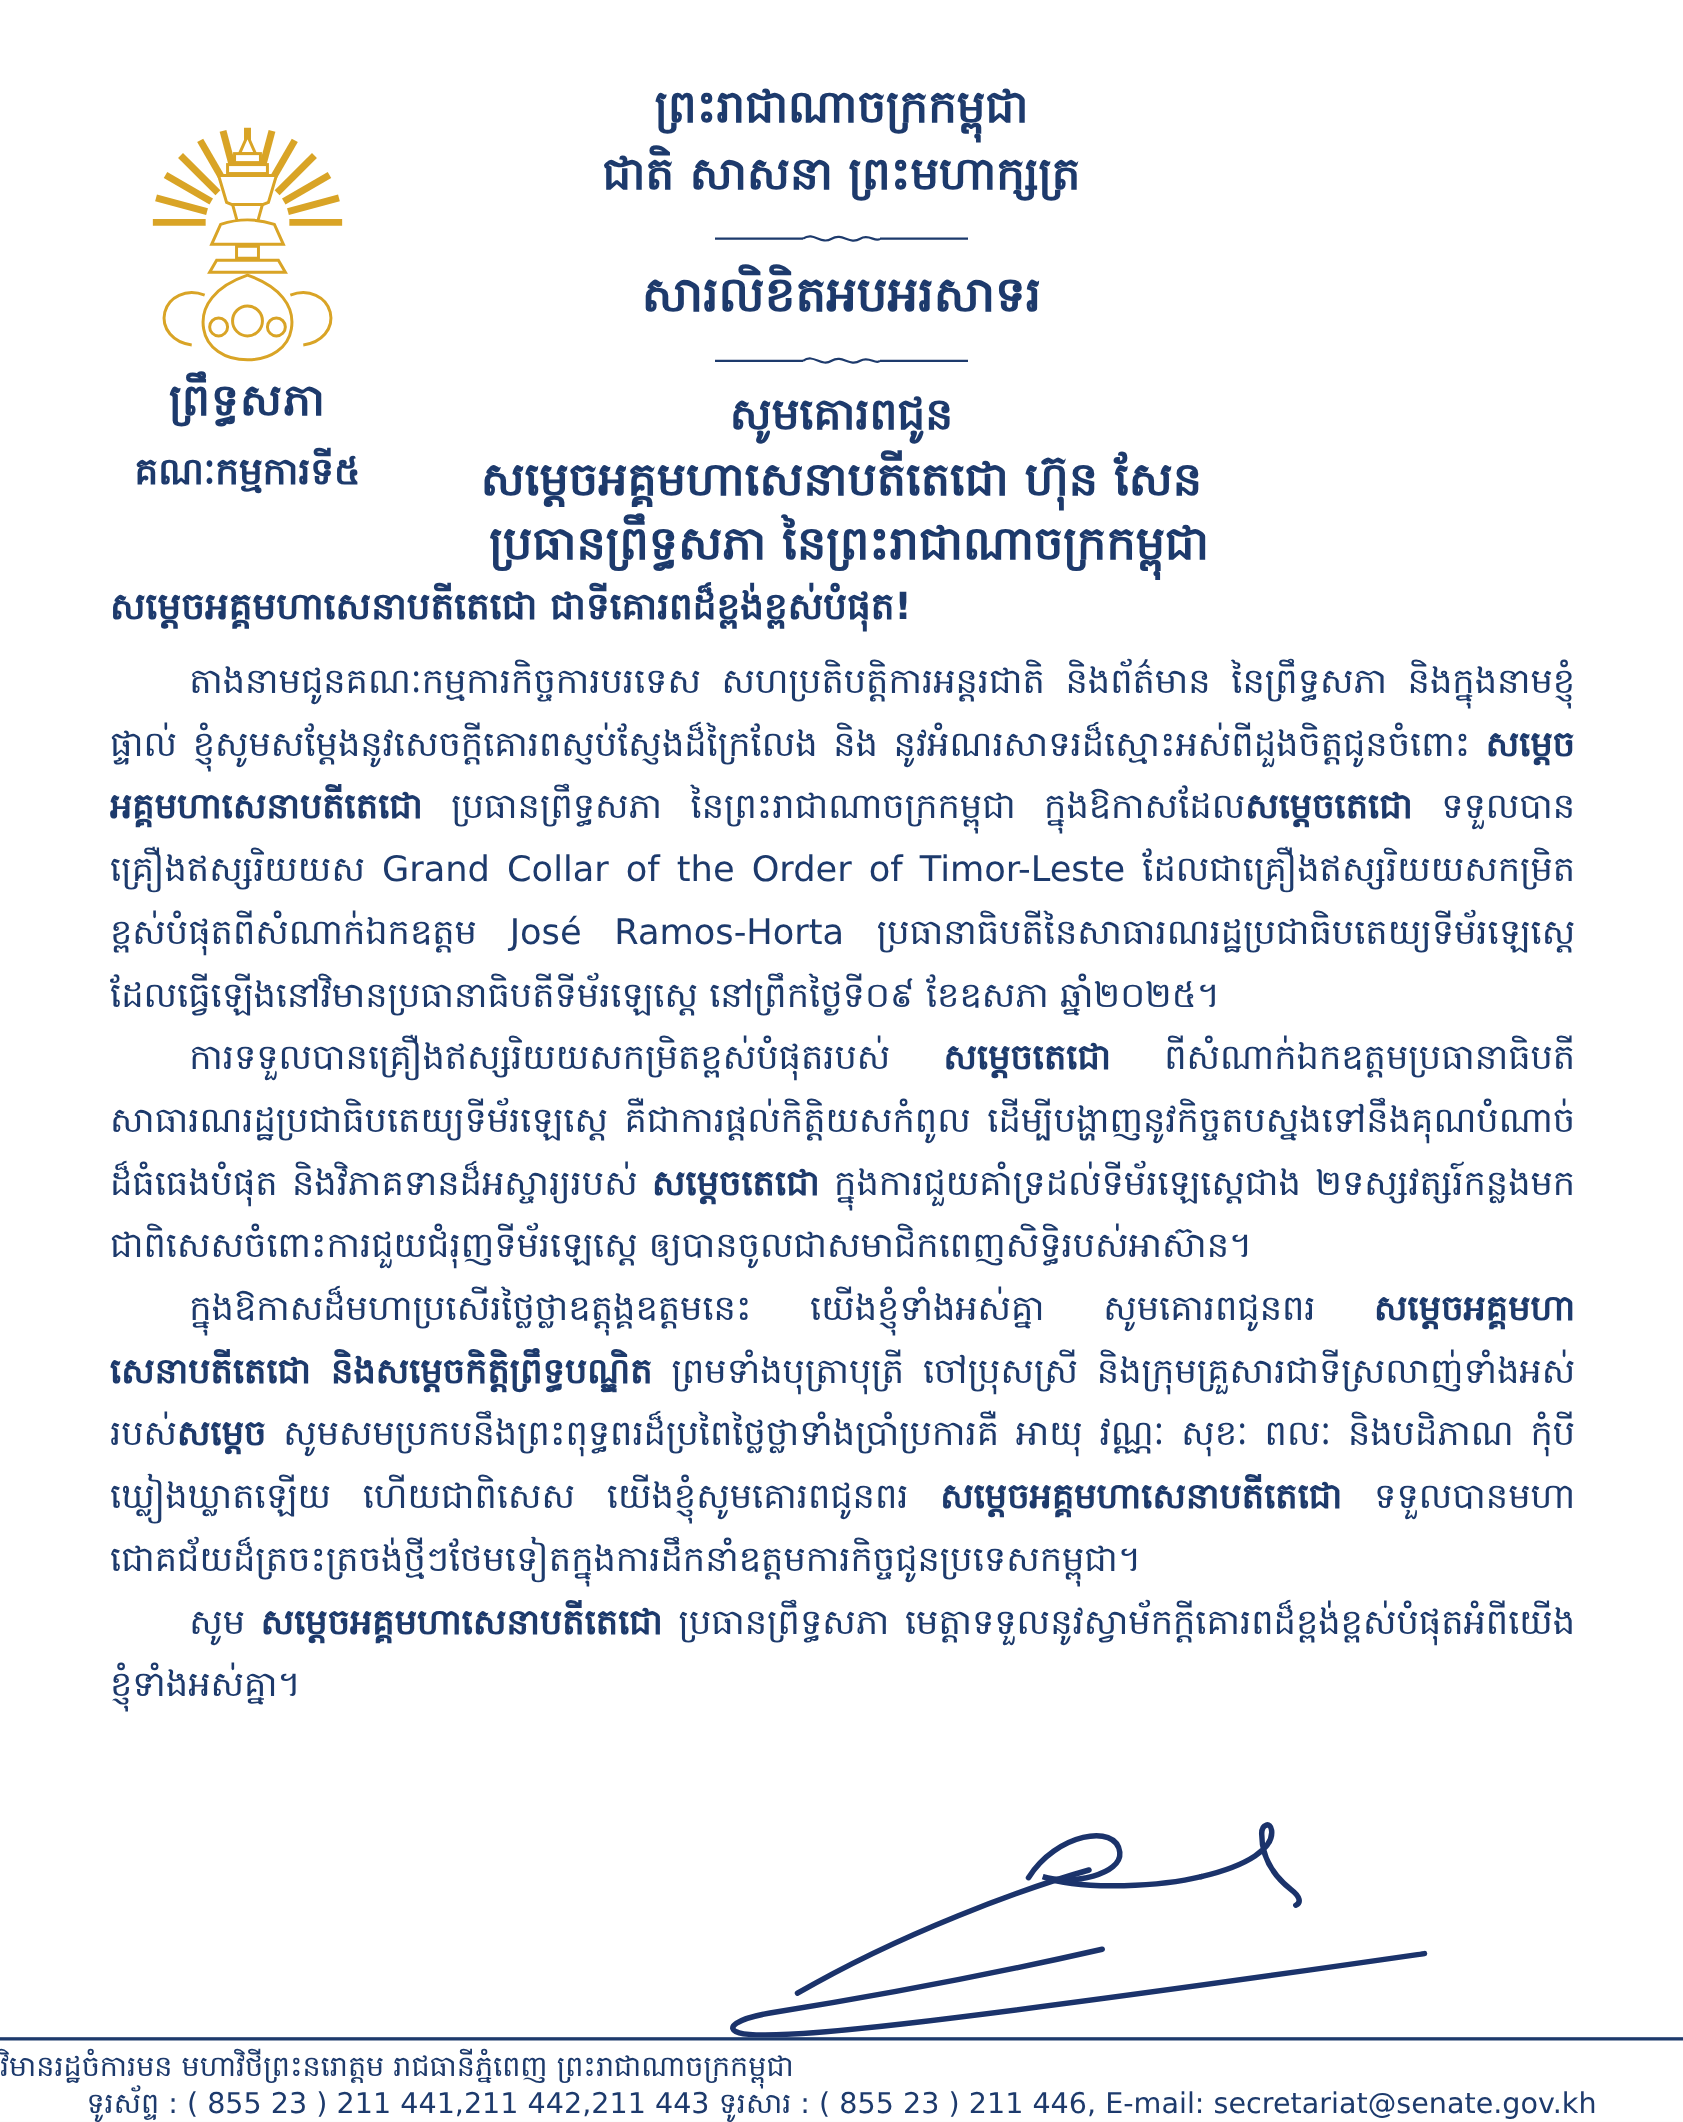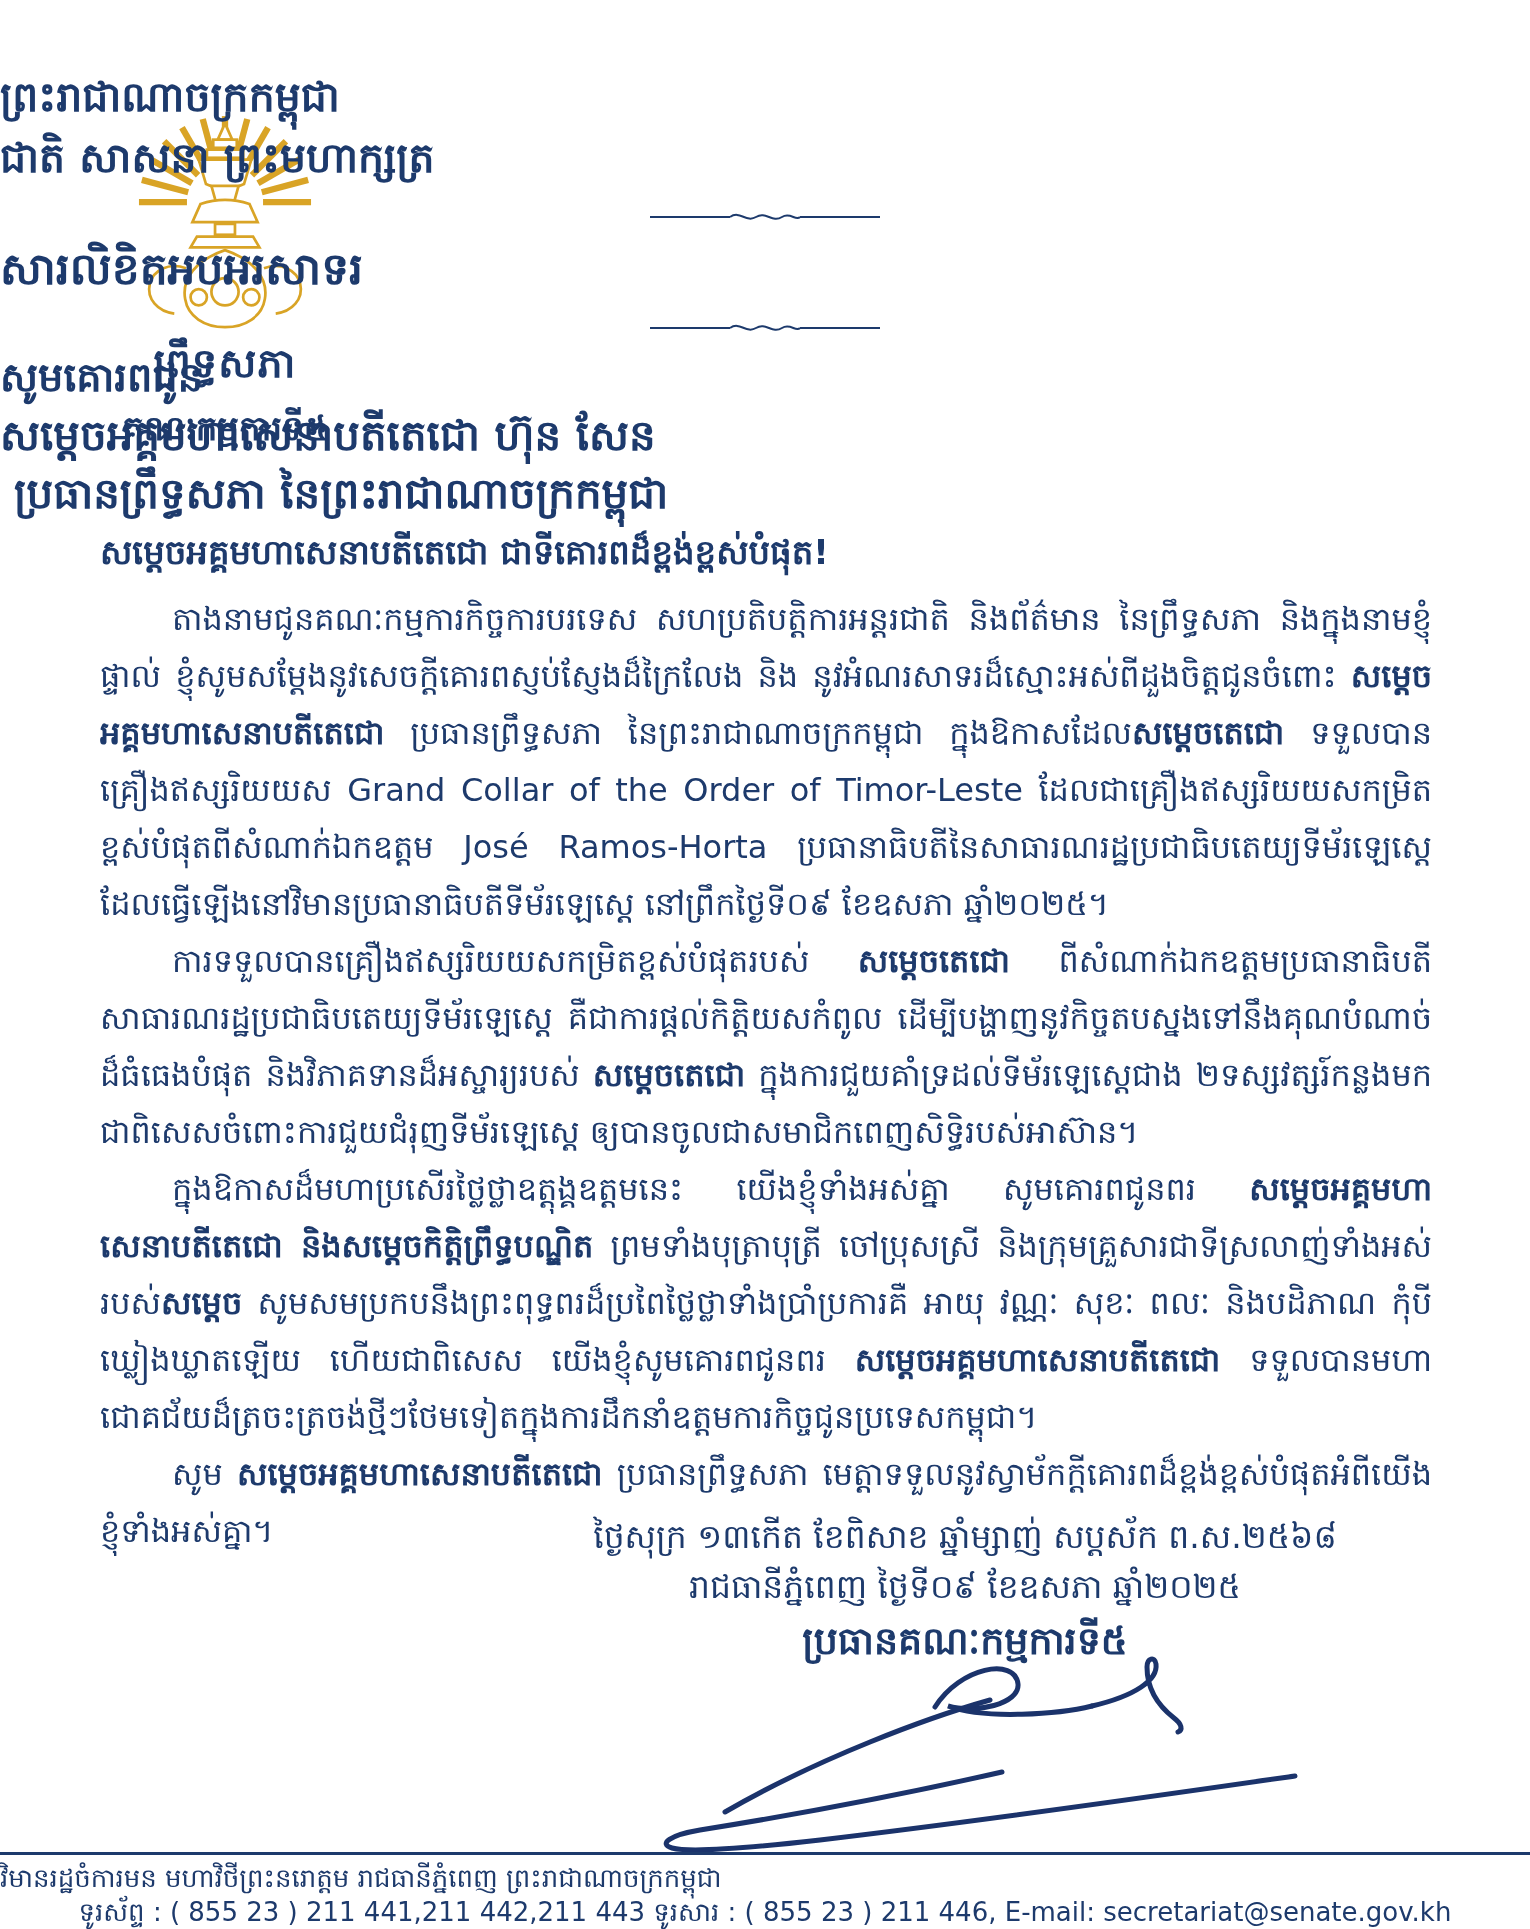--- a/index.html
+++ b/index.html
@@ -21,21 +21,21 @@
   .emblem-block{
     position:absolute;left:95px;top:98px;width:260px;
     text-align:center;
   }
   .emblem-block svg{display:block;margin:0 auto;}
   .org-name{font-size:40px;font-weight:bold;margin-top:0;letter-spacing:1px;}
   .commission-name{font-size:34px;font-weight:bold;margin-top:10px;}
   
   .letterhead{
     position:absolute;left:0;top:72px;width:100%;
-    text-align:left;line-height:1.25;
+    text-align:center;line-height:1.25;
   }
   .h-kingdom,.h-motto{font-size:41px;font-weight:bold;}
   .h-motto{margin-top:10px;}
   .divider{margin:24px auto 18px auto;width:230px;height:14px;}
   .h-title{font-size:44px;font-weight:bold;margin-top:4px;}
   .h-salute{font-size:40px;font-weight:bold;margin-top:12px;}
   .h-recipient{font-size:42px;font-weight:bold;margin-top:8px;}
   .h-recipient-title{font-size:42px;font-weight:bold;margin-top:6px;padding-left:14px;}
   
   .content{
@@ -138,25 +138,20 @@
   </div>
 
   <div class="content">
     <div class="salutation">សម្តេចអគ្គមហាសេនាបតីតេជោ ជាទីគោរពដ៏ខ្ពង់ខ្ពស់បំផុត!</div>
     <p class="para"><span>តាងនាមជូនគណៈកម្មការកិច្ចការបរទេស សហប្រតិបត្តិការអន្តរជាតិ និងព័ត៌មាន នៃព្រឹទ្ធសភា និងក្នុងនាមខ្ញុំផ្ទាល់ ខ្ញុំសូមសម្តែងនូវសេចក្តីគោរពស្ញប់ស្ញែងដ៏ក្រៃលែង និង នូវអំណរសាទរដ៏ស្មោះអស់ពីដួងចិត្តជូនចំពោះ </span><b>សម្តេចអគ្គមហាសេនាបតីតេជោ</b><span> ប្រធានព្រឹទ្ធសភា នៃព្រះរាជាណាចក្រកម្ពុជា ក្នុងឱកាសដែល</span><b>សម្តេចតេជោ</b><span> ទទួលបានគ្រឿងឥស្សរិយយស Grand Collar of the Order of Timor-Leste ដែលជាគ្រឿងឥស្សរិយយសកម្រិតខ្ពស់បំផុតពីសំណាក់ឯកឧត្តម José Ramos-Horta ប្រធានាធិបតីនៃសាធារណរដ្ឋប្រជាធិបតេយ្យទីម័រឡេស្តេ ដែលធ្វើឡើងនៅវិមានប្រធានាធិបតីទីម័រឡេស្តេ នៅព្រឹកថ្ងៃទី០៩ ខែឧសភា ឆ្នាំ២០២៥។</span></p>
     <p class="para"><span>ការទទួលបានគ្រឿងឥស្សរិយយសកម្រិតខ្ពស់បំផុតរបស់ </span><b>សម្តេចតេជោ</b><span> ពីសំណាក់ឯកឧត្តមប្រធានាធិបតី សាធារណរដ្ឋប្រជាធិបតេយ្យទីម័រឡេស្តេ គឺជាការផ្តល់កិត្តិយសកំពូល ដើម្បីបង្ហាញនូវកិច្ចតបស្នងទៅនឹងគុណបំណាច់ដ៏ធំធេងបំផុត និងវិភាគទានដ៏អស្ចារ្យរបស់ </span><b>សម្តេចតេជោ</b><span> ក្នុងការជួយគាំទ្រដល់ទីម័រឡេស្តេជាង ២ទស្សវត្សរ៍កន្លងមក ជាពិសេសចំពោះការជួយជំរុញទីម័រឡេស្តេ ឲ្យបានចូលជាសមាជិកពេញសិទ្ធិរបស់អាស៊ាន។</span></p>
     <p class="para"><span>ក្នុងឱកាសដ៏មហាប្រសើរថ្លៃថ្លាឧត្តុង្គឧត្តមនេះ យើងខ្ញុំទាំងអស់គ្នា សូមគោរពជូនពរ </span><b>សម្តេចអគ្គមហាសេនាបតីតេជោ និងសម្តេចកិត្តិព្រឹទ្ធបណ្ឌិត</b><span> ព្រមទាំងបុត្រាបុត្រី ចៅប្រុសស្រី និងក្រុមគ្រួសារជាទីស្រលាញ់ទាំងអស់របស់</span><b>សម្តេច</b><span> សូមសមប្រកបនឹងព្រះពុទ្ធពរដ៏ប្រពៃថ្លៃថ្លាទាំងប្រាំប្រការគឺ អាយុ វណ្ណៈ សុខៈ ពលៈ និងបដិភាណ កុំបីឃ្លៀងឃ្លាតឡើយ ហើយជាពិសេស យើងខ្ញុំសូមគោរពជូនពរ </span><b>សម្តេចអគ្គមហាសេនាបតីតេជោ</b><span> ទទួលបានមហាជោគជ័យដ៏ត្រចះត្រចង់ថ្មីៗថែមទៀតក្នុងការដឹកនាំឧត្តមការកិច្ចជូនប្រទេសកម្ពុជា។</span></p>
     <p class="para"><span>សូម </span><b>សម្តេចអគ្គមហាសេនាបតីតេជោ</b><span> ប្រធានព្រឹទ្ធសភា មេត្តាទទួលនូវស្វាម័កក្តីគោរពដ៏ខ្ពង់ខ្ពស់បំផុតអំពីយើងខ្ញុំទាំងអស់គ្នា។</span></p>
   </div>
 
-  <div class="closing">
-    <div class="date-line">ថ្ងៃសុក្រ ១៣កើត ខែពិសាខ ឆ្នាំម្សាញ់ សប្តស័ក ព.ស.២៥៦៨</div>
-    <div class="date-line">រាជធានីភ្នំពេញ ថ្ងៃទី០៩ ខែឧសភា ឆ្នាំ២០២៥</div>
-    <div class="signer-title">ប្រធានគណៈកម្មការទី៥</div>
-  </div>
 
   <div class="signature">
     <svg width="680" height="200" viewBox="0 0 680 200" aria-hidden="true">
       <g fill="none" stroke="#1b336b" stroke-width="5" stroke-linecap="round">
         <path d="M305 55 C330 15 385 5 388 32 C390 52 345 62 318 54 C355 68 430 62 462 54"></path>
         <path d="M462 54 C505 44 528 28 526 12 C525 4 517 6 517 15 C517 34 526 52 544 66 C552 72 553 78 548 80"></path>
         <path d="M95 160 C190 105 300 65 360 48"></path>
         <path d="M372 120 C240 150 120 170 70 178 C40 183 28 192 42 196 C60 201 120 196 190 188 C360 168 540 142 665 124"></path>
       </g>
     </svg>

